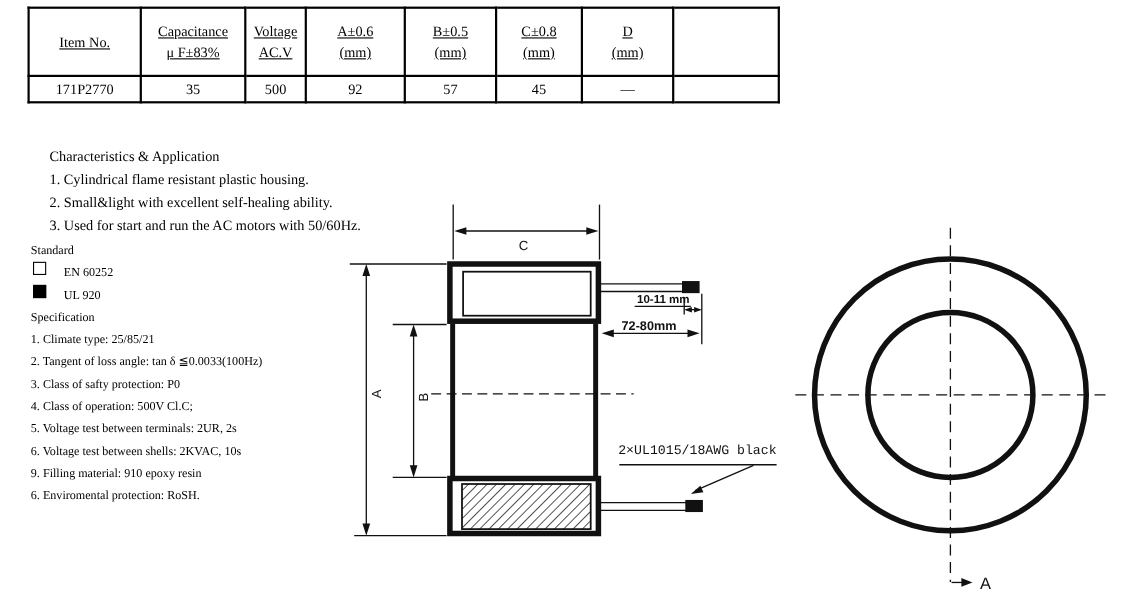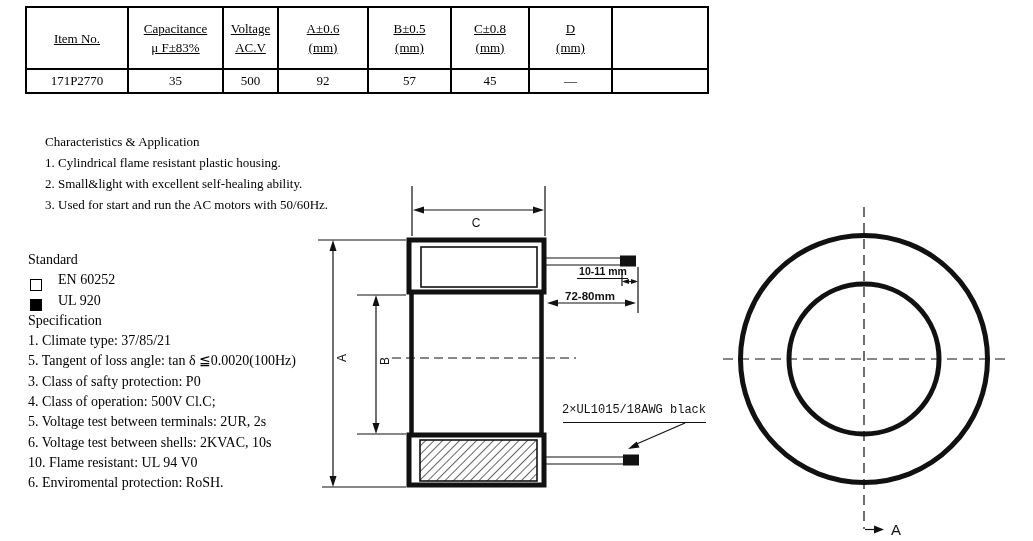--- a/index.html
+++ b/index.html
@@ -8,22 +8,22 @@
   
   .spec-table{position:absolute;left:25px;top:6px;border-collapse:collapse;table-layout:fixed;
               font:13px "Liberation Serif", serif;color:#000;}
   .spec-table th,.spec-table td{border:2px solid #000;text-align:center;vertical-align:middle;
               padding:0;font-weight:normal;overflow:hidden;}
   .spec-table thead tr{height:62px;text-decoration:underline;}
   .spec-table tbody tr{height:24px;}
   .hline{line-height:19px;}
   
   .char-block{position:absolute;left:28px;top:131px;font-size:13px;line-height:21px;white-space:nowrap;margin-left:17px;}
-  .std-block{position:absolute;left:28px;top:250px;font-size:14px;line-height:20.3px;white-space:nowrap;font-family:Liberation Serif, serif;}
-  .chk-row{display:flex;align-items:flex-end;height:20.3px;}
+  .std-block{position:absolute;left:28px;top:218px;font-size:11px;line-height:20.3px;white-space:nowrap;font-family:Liberation Serif, serif;}
+  .chk-row{display:flex;align-items:flex-start;height:20.3px;}
   .chk{width:10px;height:10px;border:1.5px solid #000;display:inline-block;margin:0 16px 0 2px;box-sizing:content-box;}
   .chk.filled{background:#000;}
   
   .drawing{position:absolute;left:0;top:0;}
   .dline{stroke:#111;stroke-width:1.2;fill:none;}
   .thick{stroke:#111;fill:#fff;}
   .dim-label{font:12px "Liberation Sans", sans-serif;fill:#111;}
   .dim-small{font:600 10.5px "Liberation Sans", sans-serif;fill:#111;}
   .dim-small2{font:600 11.5px "Liberation Sans", sans-serif;fill:#111;}
   .mono-label{font:12px "Liberation Mono", monospace;fill:#111;}
@@ -105,27 +105,27 @@
     <div>Standard</div>
     <div class="chk-row">
       <span class="chk"></span>
       <span>EN 60252</span>
     </div>
     <div class="chk-row">
       <span class="chk filled"></span>
       <span>UL 920</span>
     </div>
     <div>Specification</div>
-    <div>1. Climate type: 37/85/21</div>
-    <div>5. Tangent of loss angle: tan δ ≦0.0020(100Hz)</div>
+    <div>1. Climate type: 25/85/21</div>
+    <div>2. Tangent of loss angle: tan δ ≦0.0033(100Hz)</div>
     <div>3. Class of safty protection: P0</div>
     <div>4. Class of operation: 500V Cl.C;</div>
     <div>5. Voltage test between terminals: 2UR, 2s</div>
     <div>6. Voltage test between shells: 2KVAC, 10s</div>
-    <div>10. Flame resistant: UL 94 V0</div>
+    <div>9. Filling material: 910 epoxy resin</div>
     <div>6. Enviromental protection: RoSH.</div>
   </div>
 
   <svg class="drawing" width="1033" height="541" viewBox="0 0 1033 541">
     <defs>
       <pattern id="hatch" width="6" height="6" patternUnits="userSpaceOnUse" patternTransform="rotate(45)">
         <rect width="6" height="6" fill="#fff"></rect>
         <line x1="0" y1="0" x2="0" y2="6" stroke="#111" stroke-width="1.3"></line>
       </pattern>
     </defs>

